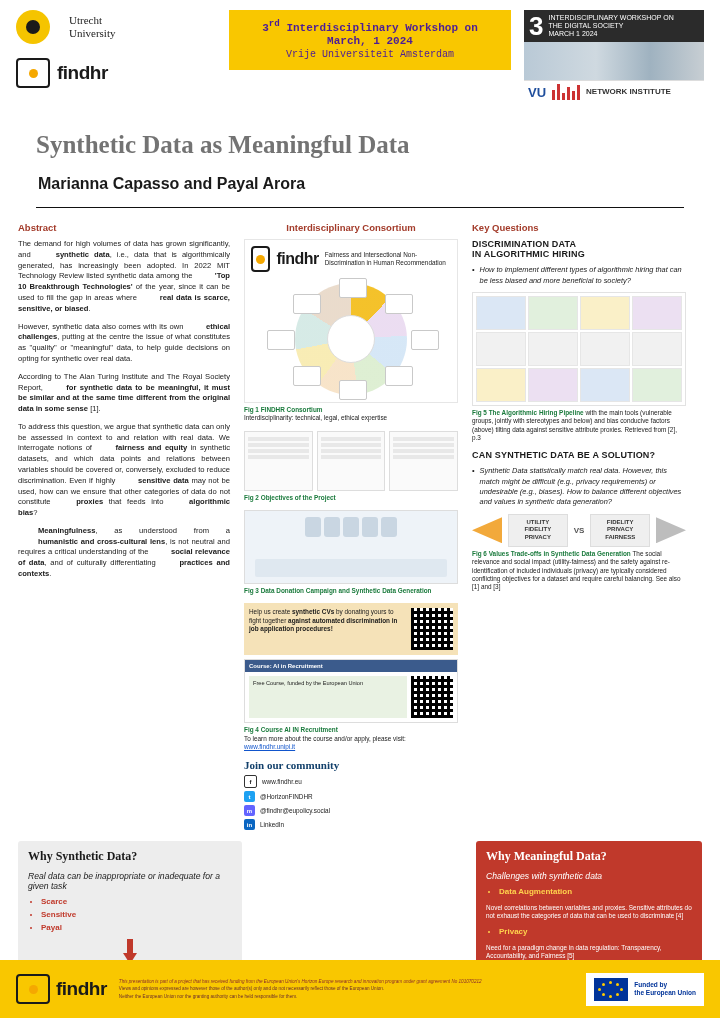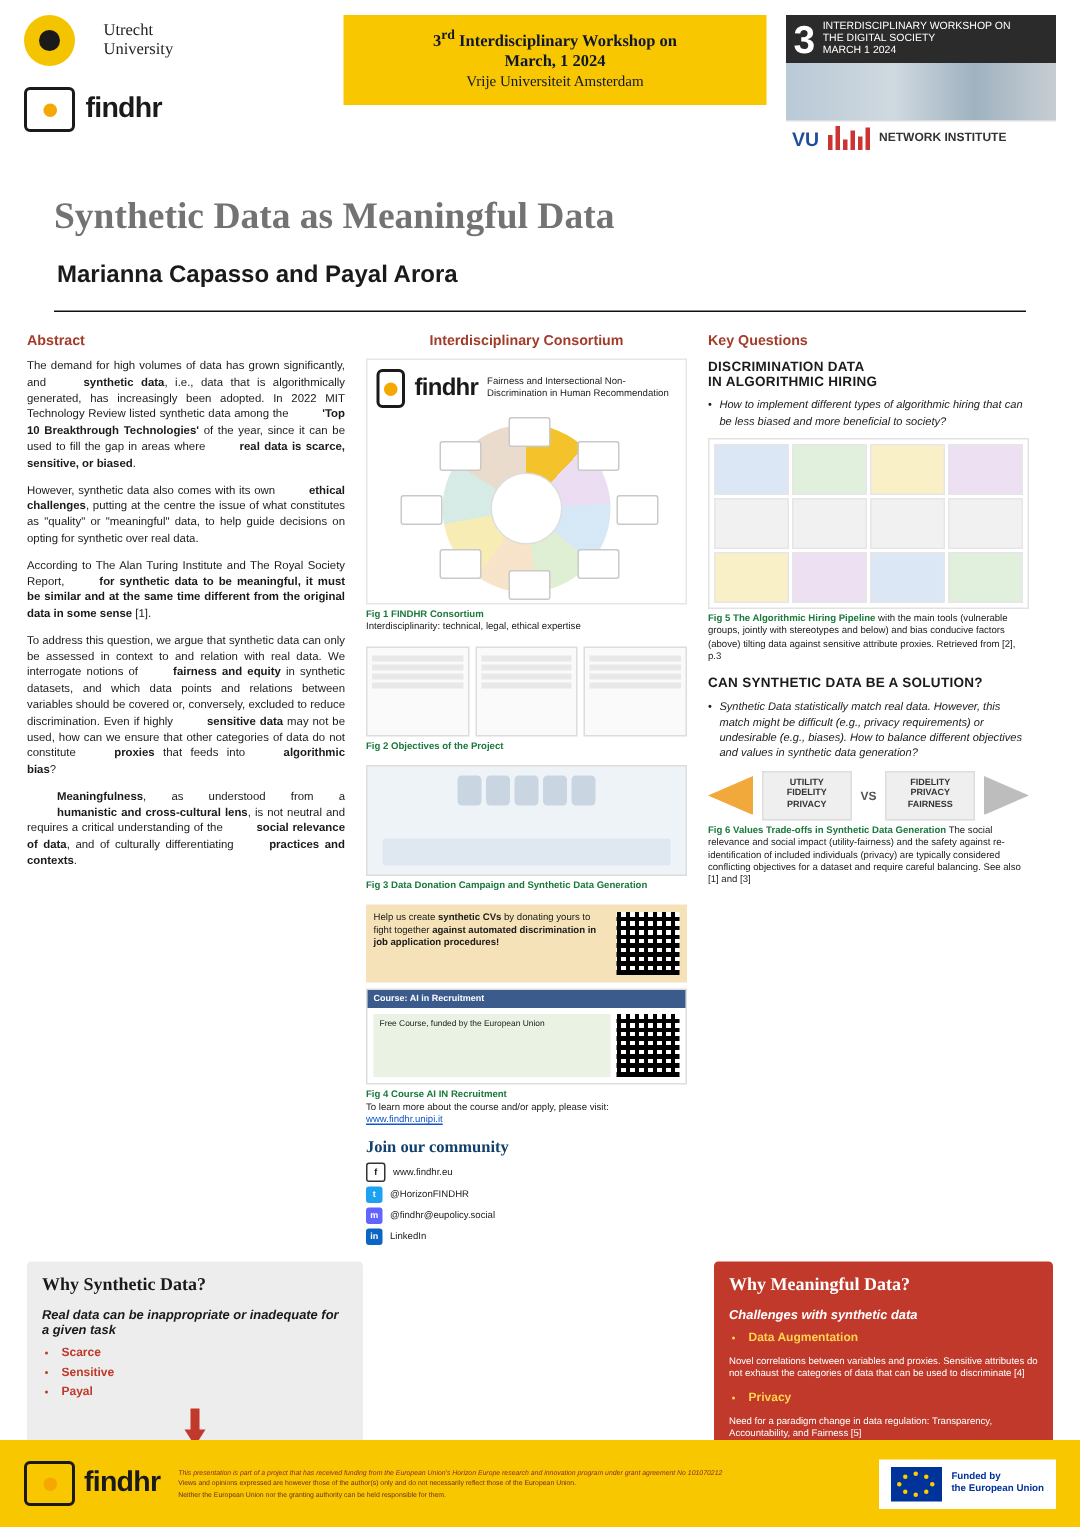--- a/index.html
+++ b/index.html
@@ -17,21 +17,21 @@
   .uu-mark{width:34px;height:34px;border-radius:50%;background:#f5c400;display:flex;align-items:center;justify-content:center;}
   .uu-mark .sun{width:14px;height:14px;border-radius:50%;background:#1a1a1a;position:relative;}
   .uu-text{font-family:"Liberation Serif", serif;font-size:11px;line-height:1.15;color:#222;}
   .findhr-logo{display:flex;align-items:center;gap:7px;}
   .findhr-mark{width:30px;height:26px;border:2px solid #1a1a1a;border-radius:4px;display:flex;align-items:center;justify-content:center;}
   .fh-person{width:9px;height:9px;border-radius:50%;background:#f5a800;}
   .findhr-word{font-size:19px;font-weight:700;letter-spacing:-.5px;color:#1a1a1a;}
 
   .yellow-banner{
     flex:1;background:#f9c700;text-align:center;
-    font-family:Liberation Serif, serif;color:#0f172a;
+    font-family:Liberation Mono, monospace;color:#4c1d95;
     padding:8px 6px 8px 6px;line-height:1.25;
     max-width:270px;margin:0 auto;
   }
   .yb1{font-size:11px;font-weight:700;}
   .yb2{font-size:11px;font-weight:700;}
   .yb3{font-size:11px;font-weight:700;}
   .yb4{font-size:10px;}
 
   .right-logos{width:180px;}
   .ws-logo{background:#2b2b2b;color:#fff;font-size:7px;padding:4px 5px;display:flex;gap:5px;align-items:center;}
@@ -121,21 +121,21 @@
   .arrow-r{width:30px;height:26px;background:#bdbdbd;clip-path:polygon(0 0,0 100%,100% 50%);}
   .to-box{flex:1;background:#efefef;border:1px solid #ddd;font-size:6px;font-weight:700;color:#333;padding:4px;text-align:center;line-height:1.3;}
   .vs{font-size:8px;font-weight:700;color:#555;}
 
   
   .cards{display:flex;gap:14px;padding:8px 18px 0 18px;align-items:flex-start;}
   .card{border-radius:3px;padding:8px 10px;}
   .card.grey{background:#ededed;width:212px;}
   .card.red{background:#c0392b;color:#fff;width:214px;}
   .card h3{font-family:"Liberation Serif",serif;font-size:12px;margin:0 0 7px 0;font-weight:700;}
-  .card h4{font-size:8.6px;margin:0 0 5px 0;font-weight:700;font-style:italic;}
+  .card h4{font-size:8.6px;margin:0 0 5px 0;font-weight:400;font-style:italic;}
   .card ul{margin:0 0 6px 0;padding-left:13px;}
   .card li{font-size:8px;line-height:1.45;margin-bottom:1px;}
   .card.grey li{color:#c0392b;font-weight:700;}
   .card.red li{color:#ffd34d;font-weight:700;}
   .card .sub{font-size:6.4px;line-height:1.32;color:#fff;font-weight:400;margin:0 0 5px 0;}
   .down-arrow{width:14px;height:26px;margin:4px auto 6px auto;position:relative;}
   .down-arrow:before{content:"";position:absolute;left:4px;top:0;width:6px;height:16px;background:#c0392b;}
   .down-arrow:after{content:"";position:absolute;left:0;top:14px;border-left:7px solid transparent;border-right:7px solid transparent;border-top:11px solid #c0392b;}
   .resp{text-align:center;font-size:7.6px;font-weight:700;line-height:1.3;margin-top:6px;color:#ffd34d;}
   .resp .r1{font-size:9px;}

